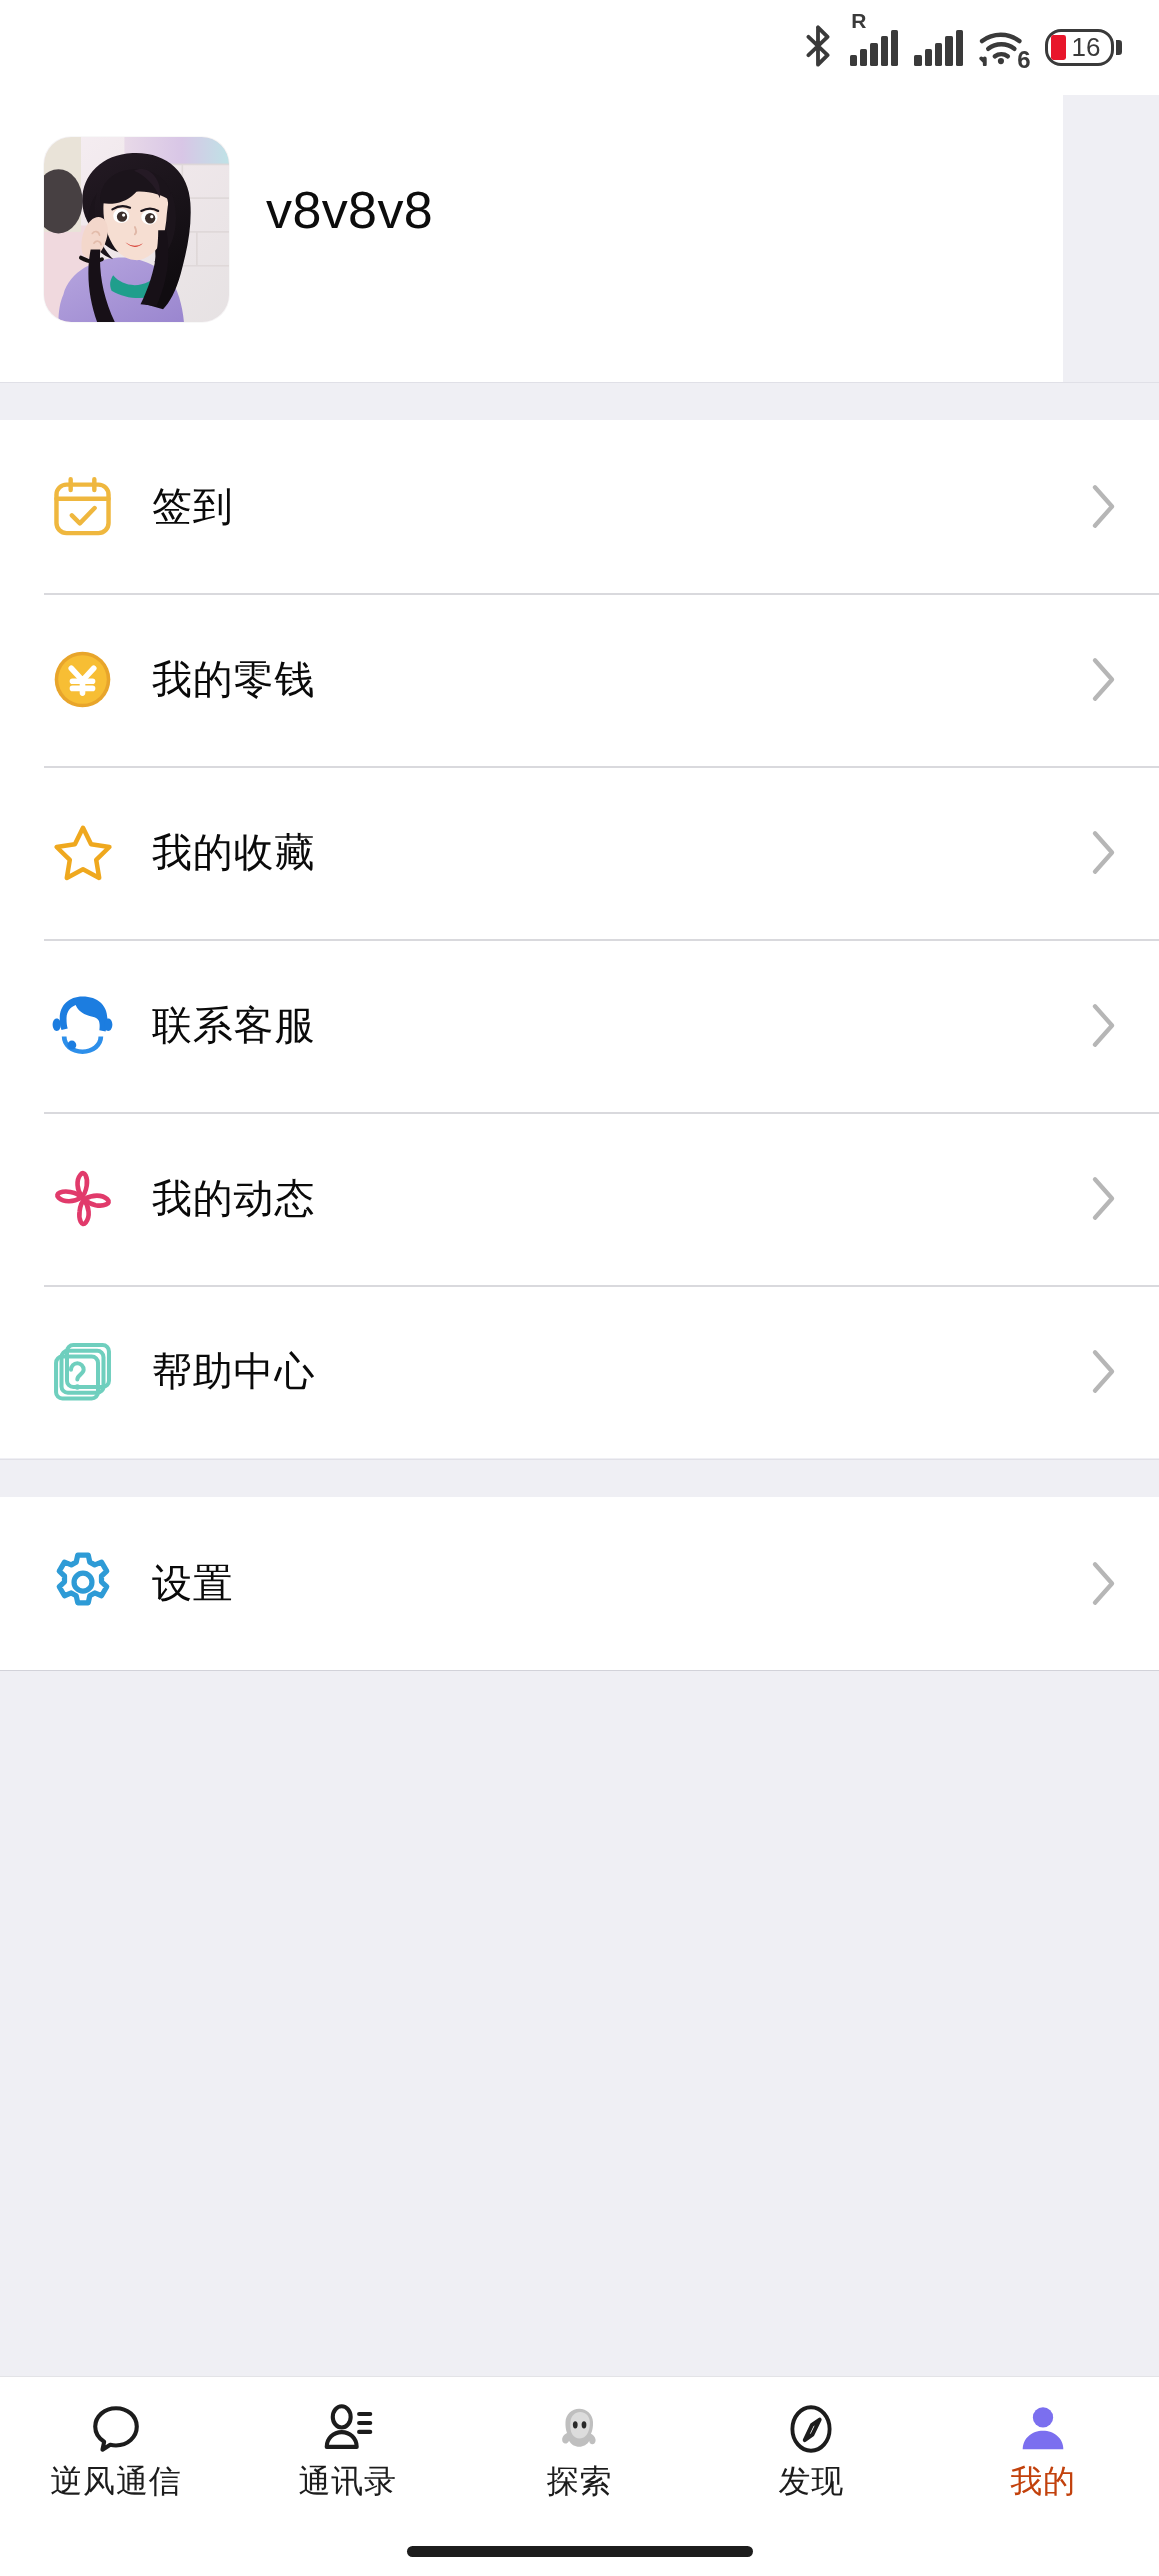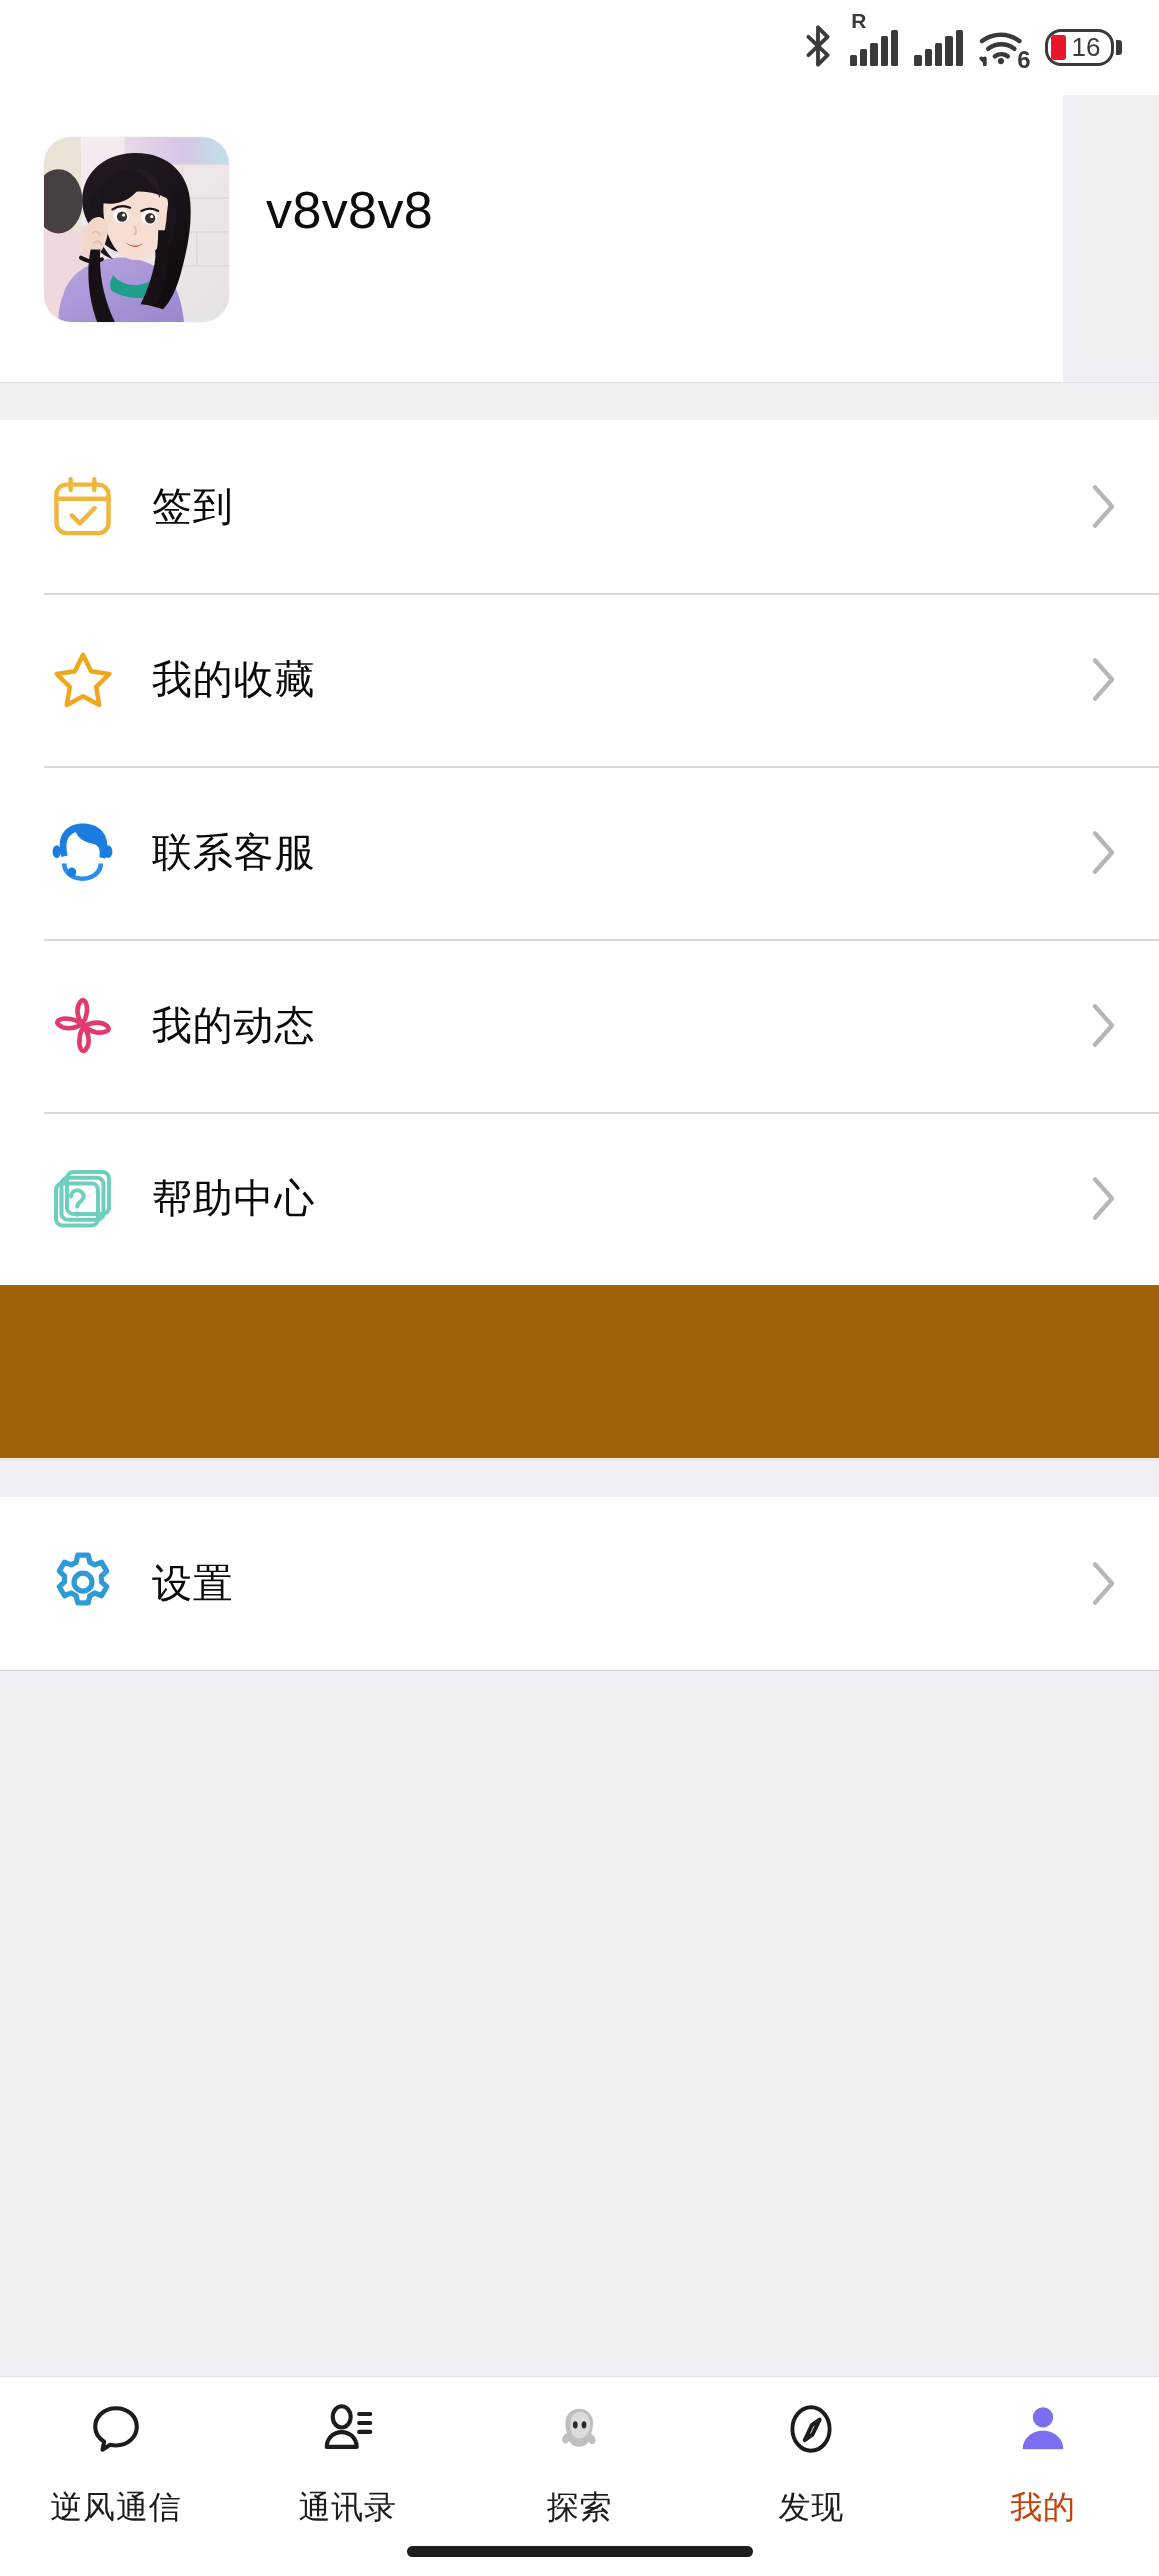--- a/index.html
+++ b/index.html
@@ -102,21 +102,21 @@
   }
 
   
   .tabbar {
     position:absolute; left:0; bottom:0; width:1159px; height:200px;
     background:#ffffff; display:flex; align-items:flex-start;
     border-top:1.6px solid #e3e3e7;
   }
   .tab {
     flex:1 1 0; display:flex; flex-direction:column; align-items:center;
-    padding-top:21px; gap:27px;
+    padding-top:21px; gap:1px;
   }
   .tab-ico { height:61px; display:flex; align-items:center; justify-content:center; }
   .tab-ico svg { display:block; }
   .tab-label { font-size:32px; color:#1c1c1c; letter-spacing:0.8px; }
   .tab.active .tab-label { color:#c2410c; }
   .home-ind {
     position:absolute; bottom:19.3px; left:50%; transform:translateX(-50%);
     width:346px; height:10.5px; border-radius:5.6px; background:#1d1d1d;
   }
 </style>
@@ -285,20 +285,36 @@
         </svg>
       </span>
       <span class="row-label">签到</span>
       <span class="chev">
         <svg width="27" height="47" viewBox="0 0 12 22" fill="none" stroke="#b6b6b6" stroke-width="2" stroke-linecap="round" stroke-linejoin="round">
             <path d="M2 2l8 9-8 9"></path>
           </svg>
       </span>
     </div>
 
+    <div class="row">
+      <span class="row-icon">
+        <svg width="71" height="71" viewBox="0 0 24 24">
+          <circle cx="12" cy="12" r="9.4" fill="#E8A52B"></circle>
+          <circle cx="12" cy="12" r="8.2" fill="#F7BE34"></circle>
+          <path d="M8.2 8.2l3.8 4.1 3.8-4.1" stroke="#fff" stroke-width="1.9" fill="none" stroke-linecap="round" stroke-linejoin="round"></path>
+          <path d="M8.6 12.6h6.8M8.6 15h6.8M12 12.1v4.5" stroke="#fff" stroke-width="1.9" stroke-linecap="round"></path>
+        </svg>
+      </span>
+      <span class="row-label">我的零钱</span>
+      <span class="chev">
+        <svg width="27" height="47" viewBox="0 0 12 22" fill="none" stroke="#b6b6b6" stroke-width="2" stroke-linecap="round" stroke-linejoin="round">
+            <path d="M2 2l8 9-8 9"></path>
+          </svg>
+      </span>
+    </div>
 
     <div class="row">
       <span class="row-icon">
         <svg width="72" height="72" viewBox="0 0 24 24" fill="none" stroke="#EFA81E" stroke-width="1.5" stroke-linejoin="round" stroke-linecap="round">
           <path d="M12 3.6l2.7 5.5 6.1.9-4.4 4.3 1 6-5.4-2.9-5.4 2.9 1-6L3.2 10l6.1-.9z"></path>
         </svg>
       </span>
       <span class="row-label">我的收藏</span>
       <span class="chev">
         <svg width="27" height="47" viewBox="0 0 12 22" fill="none" stroke="#b6b6b6" stroke-width="2" stroke-linecap="round" stroke-linejoin="round">

